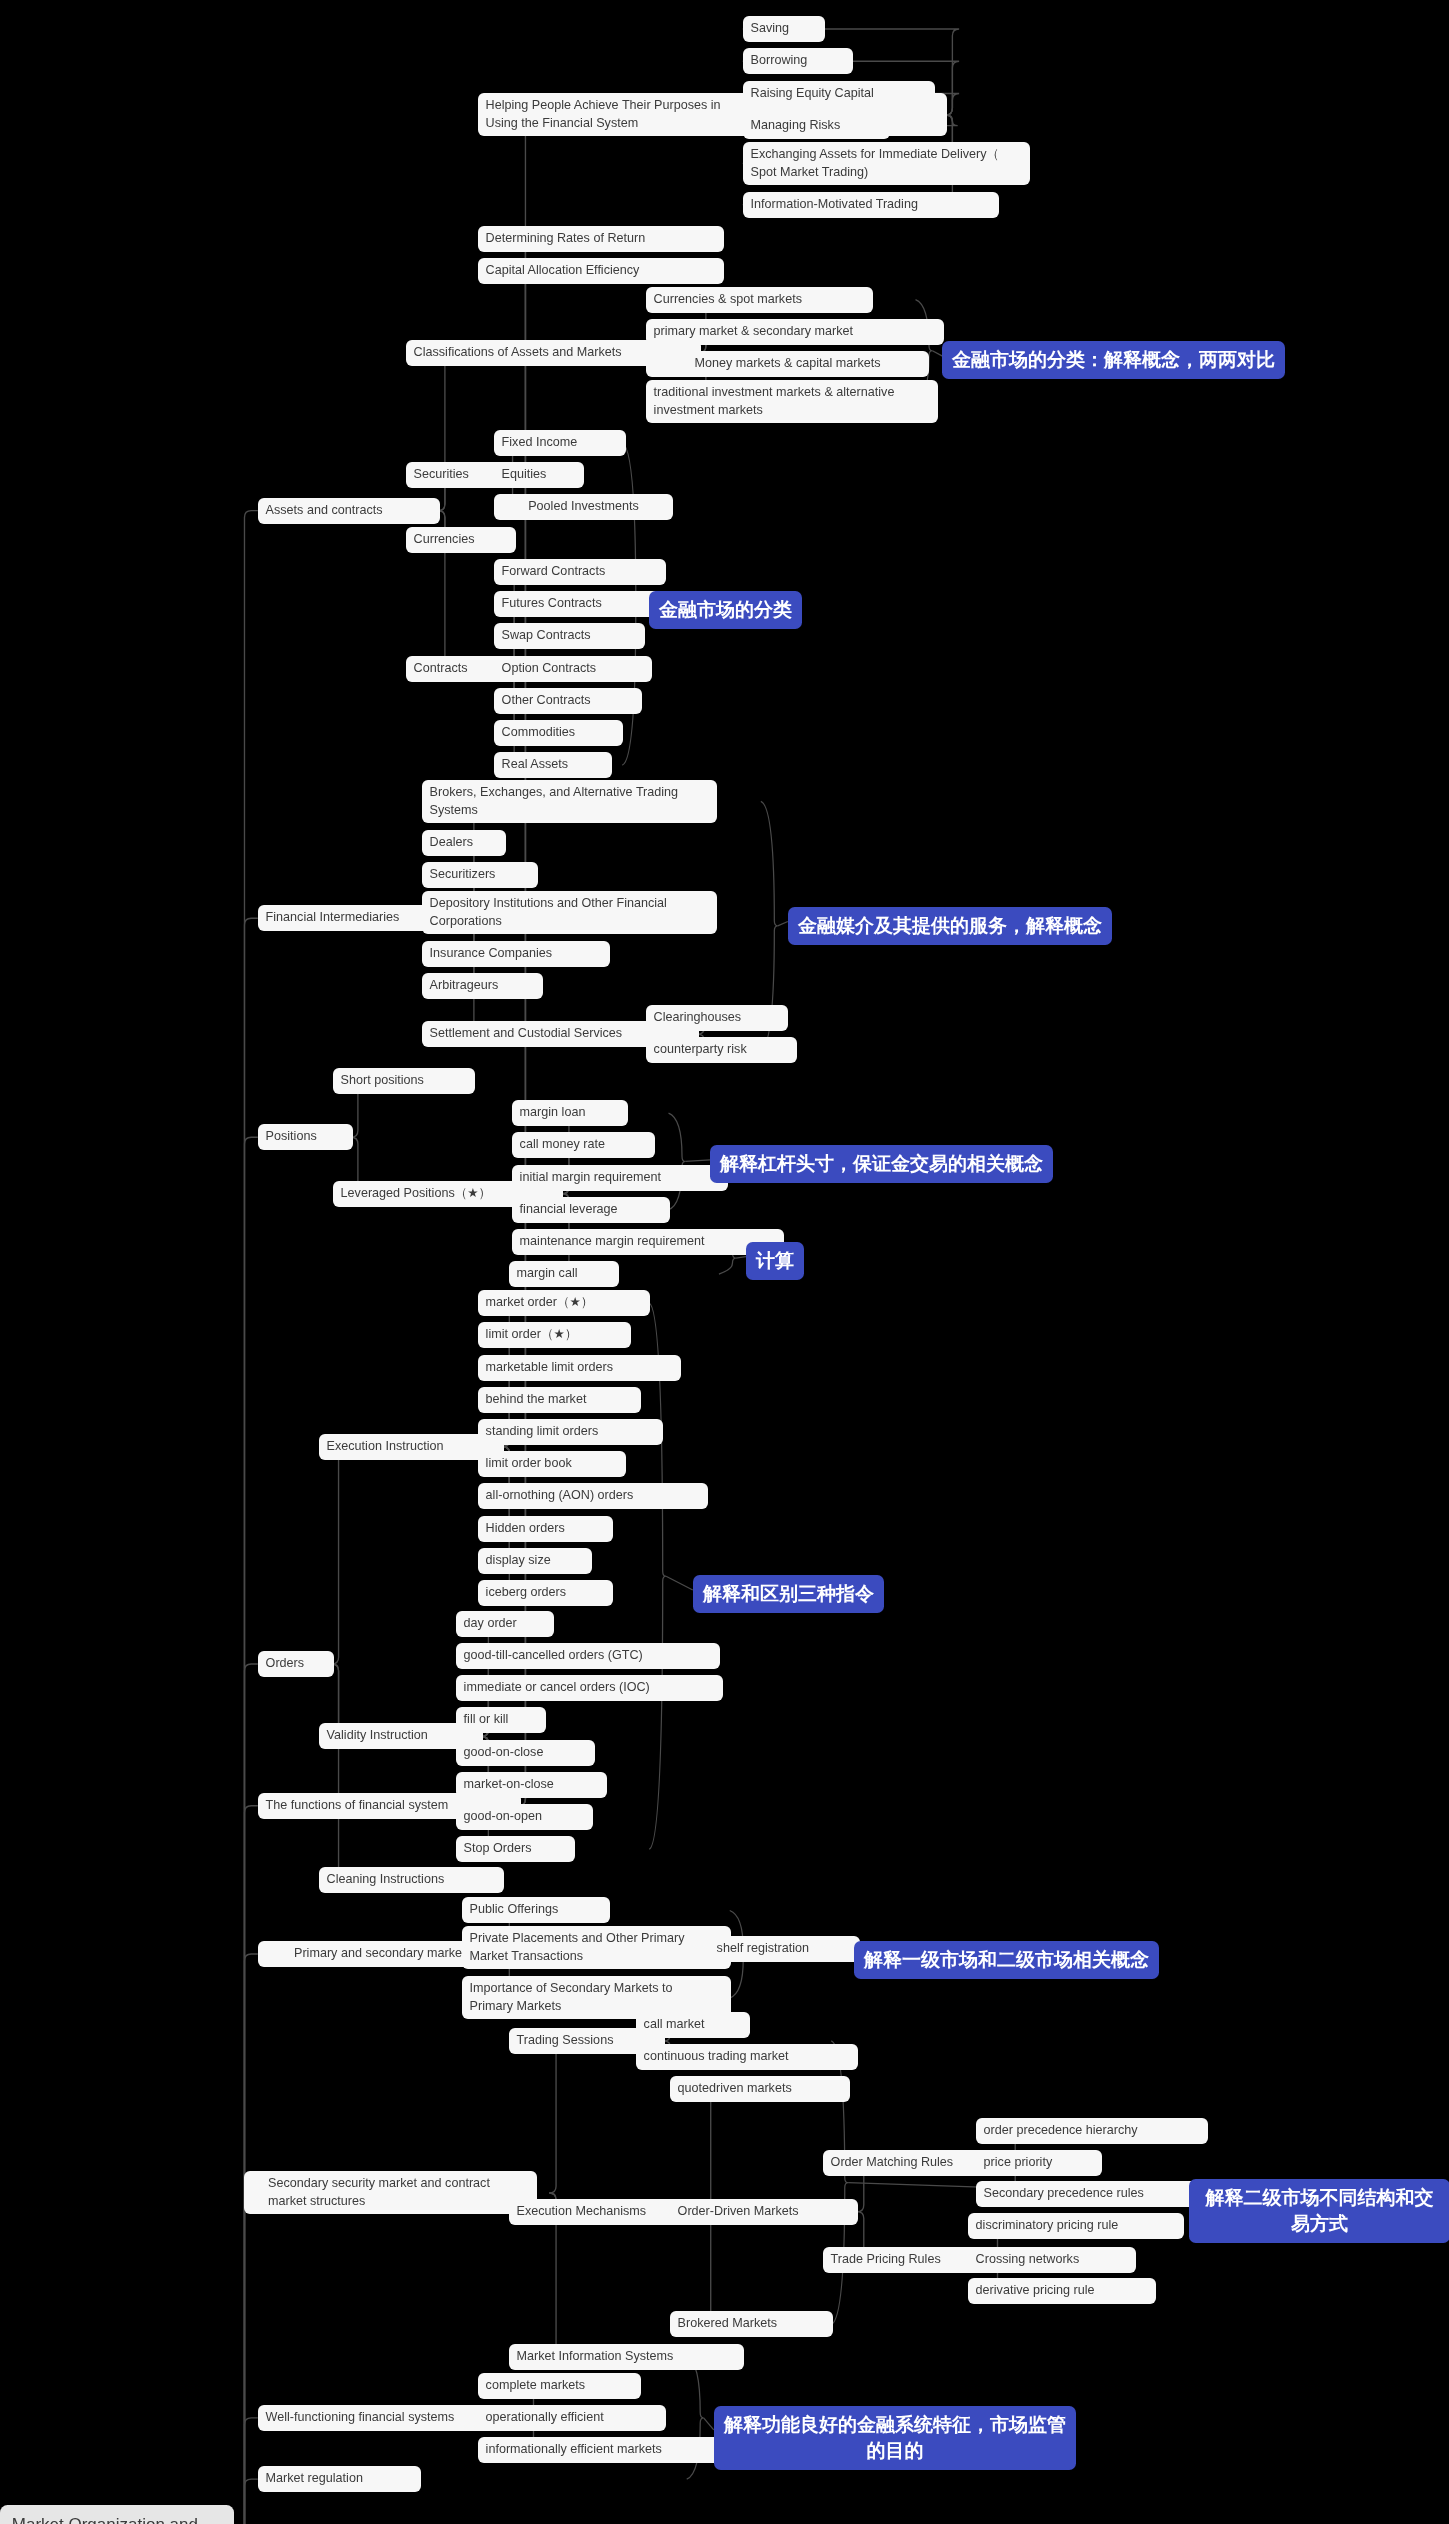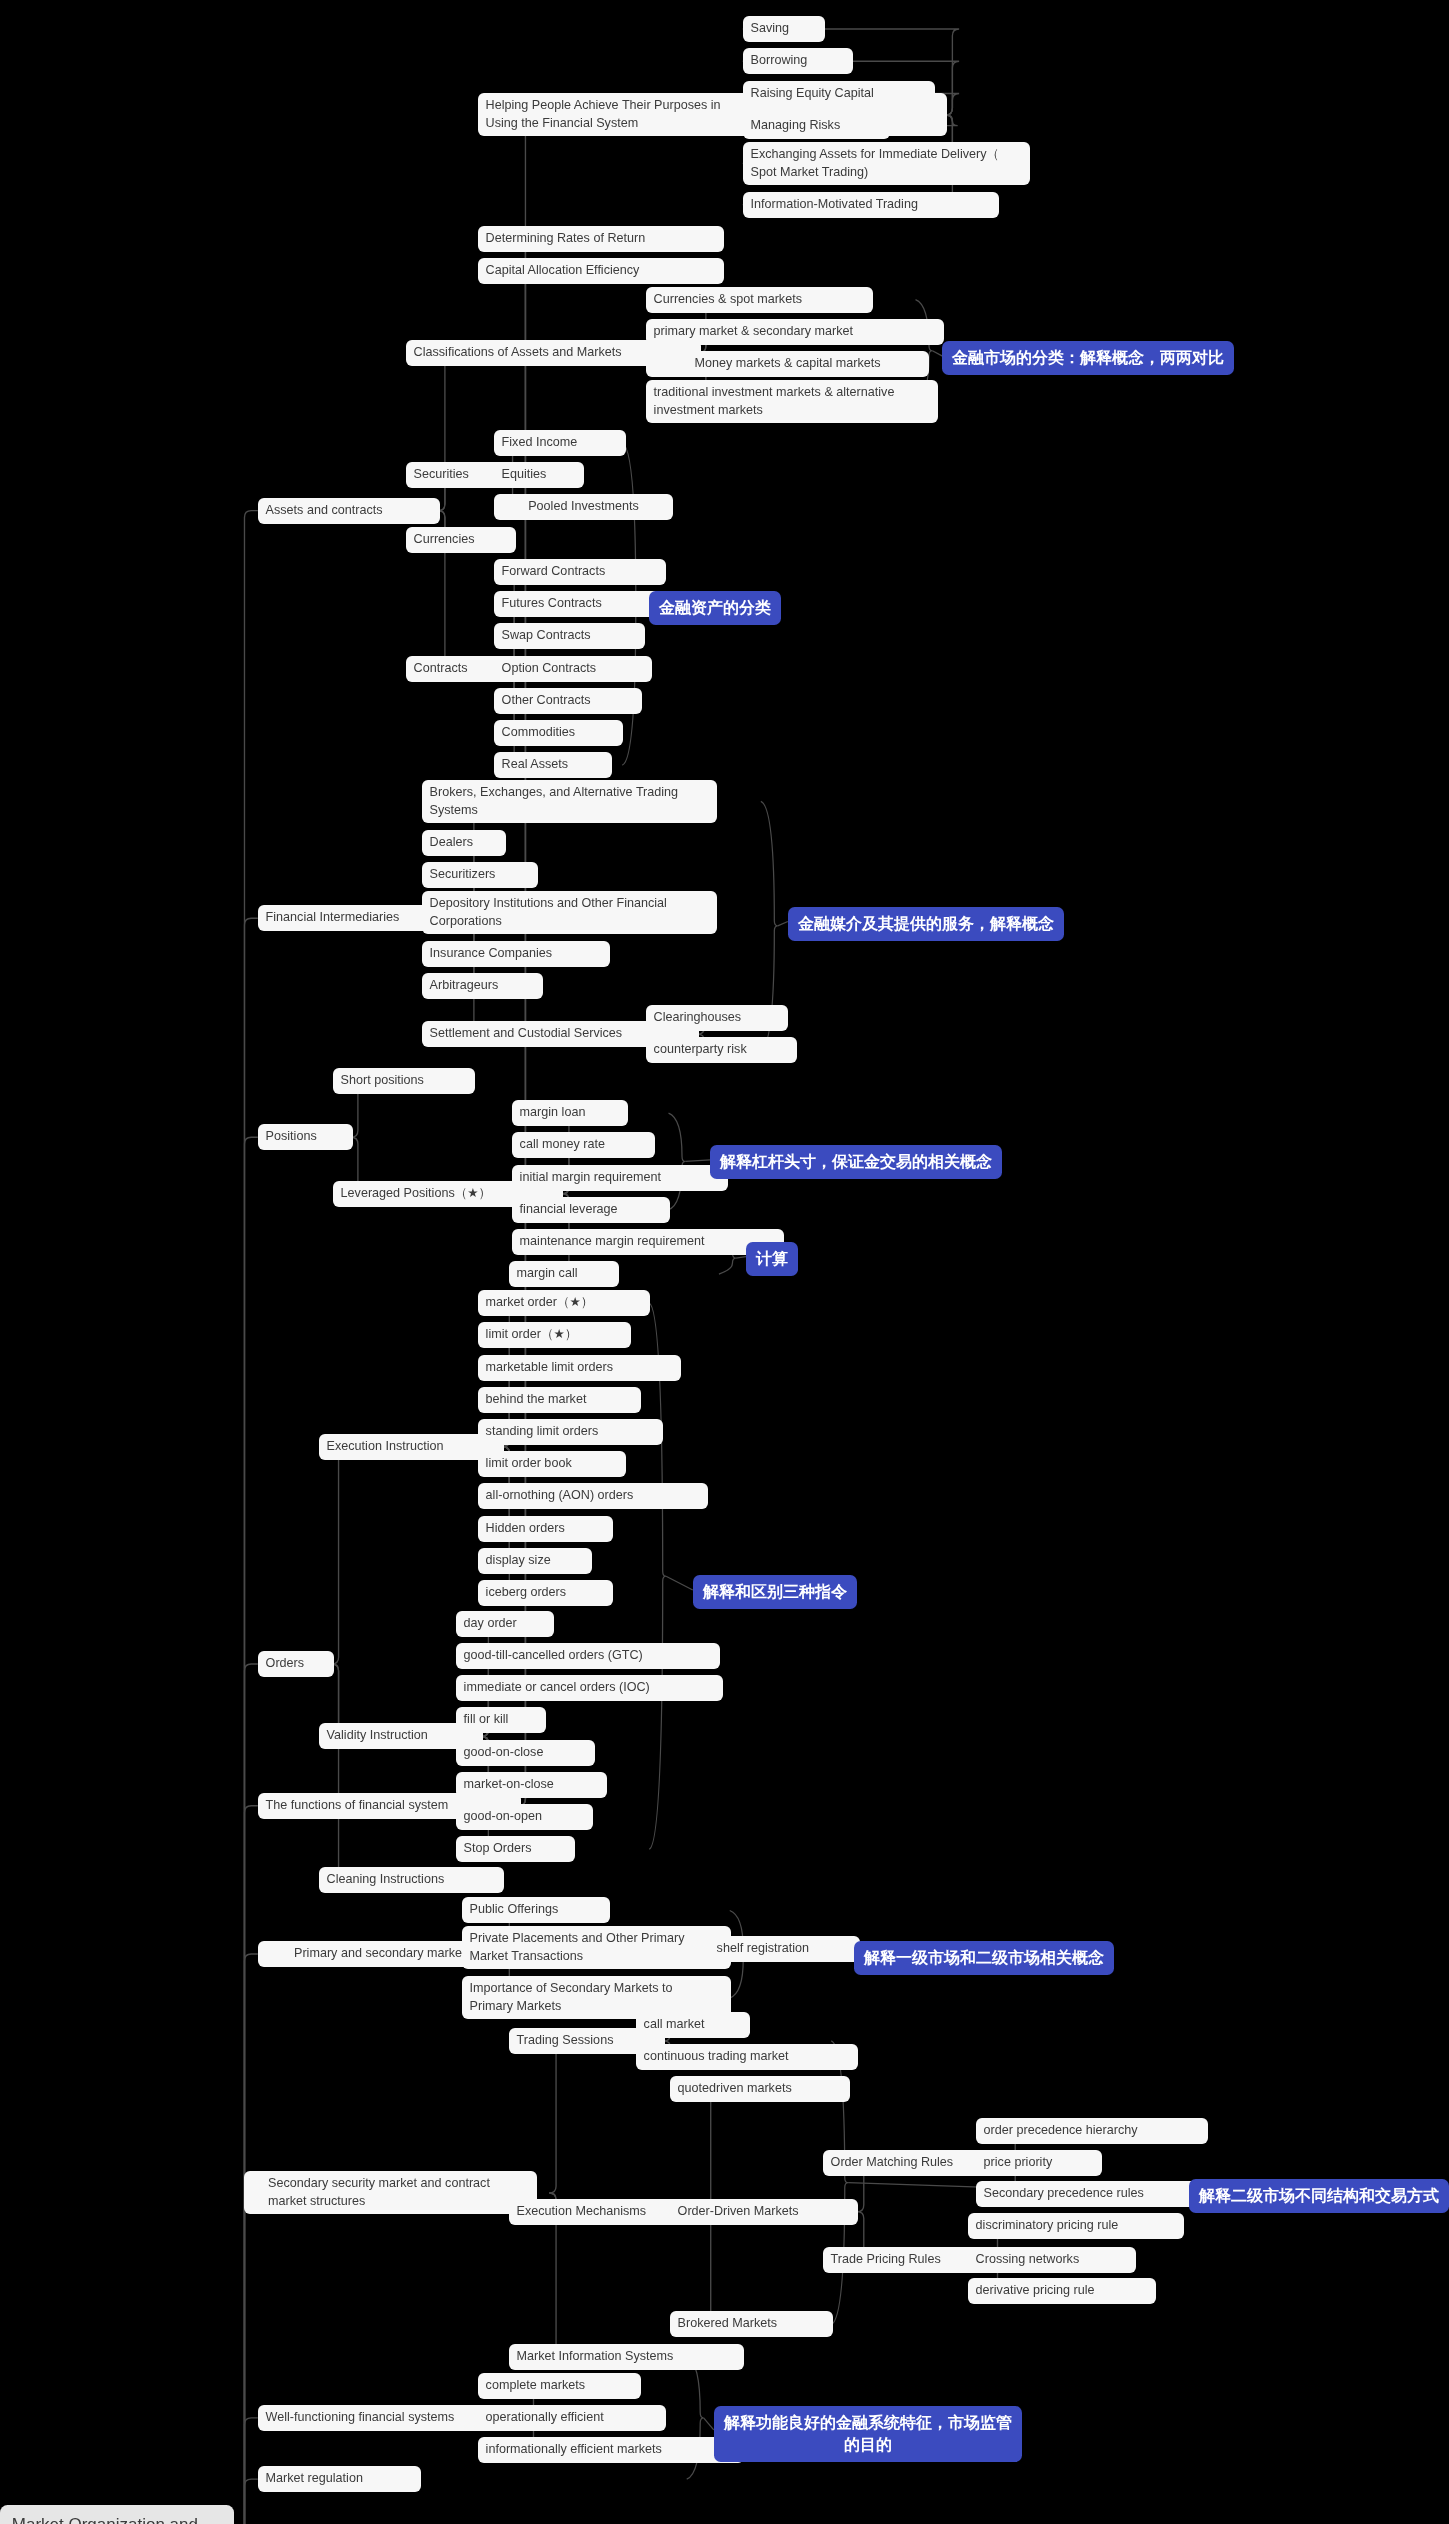--- a/index.html
+++ b/index.html
@@ -26,21 +26,21 @@
     color:#3b3b3b;
     font-size:17px;
     line-height:1.35;
     padding:9.3px 11.8px;
     border-radius:7.6px;
   }
   .node.note{
     background:#3b4bbf;
     color:#ffffff;
     font-weight:bold;
-    font-size:16px;
+    font-size:19px;
     border-radius:6.7px;
     padding:5.9px 10px;
     text-align:center;
   }
 </style>
 </head>
 <body>
 
 <div id="canvas">
   <svg id="wires" viewBox="0 0 1719 2994" preserveAspectRatio="none">
@@ -262,21 +262,21 @@
       <div class="node " style="left: 968px; top: 2247px; min-width: 168px;">Crossing networks</div>
       <div class="node " style="left: 968px; top: 2278px; min-width: 188px;">derivative pricing rule</div>
       <div class="node " style="left: 670px; top: 2311px; min-width: 163px;">Brokered Markets</div>
       <div class="node " style="left: 509px; top: 2344px; min-width: 235px;">Market Information Systems</div>
       <div class="node " style="left: 258px; top: 2405px; min-width: 271px;">Well-functioning financial systems</div>
       <div class="node " style="left: 478px; top: 2373px; min-width: 163px;">complete markets</div>
       <div class="node " style="left: 478px; top: 2405px; min-width: 188px;">operationally efficient</div>
       <div class="node " style="left: 478px; top: 2437px; min-width: 266px;">informationally efficient markets</div>
       <div class="node " style="left: 258px; top: 2466px; min-width: 163px;">Market regulation</div>
       <div class="node note" style="left: 942px; top: 341px; min-width: 250px;">金融市场的分类：解释概念，两两对比</div>
-      <div class="node note" style="left: 649px; top: 591px; min-width: 119px;">金融资产的分类</div>
+      <div class="node note" style="left: 649px; top: 591px; min-width: 119px;">金融市场的分类</div>
       <div class="node note" style="left: 788px; top: 907px; min-width: 238px;">金融媒介及其提供的服务，解释概念</div>
       <div class="node note" style="left: 710px; top: 1145px; min-width: 246px;">解释杠杆头寸，保证金交易的相关概念</div>
       <div class="node note" style="left: 746px; top: 1242px; min-width: 48px;">计算</div>
       <div class="node note" style="left: 693px; top: 1575px; min-width: 147px;">解释和区别三种指令</div>
       <div class="node note" style="left: 854px; top: 1941px; min-width: 226px;">解释一级市场和二级市场相关概念</div>
       <div class="node note" style="left: 1189px; top: 2179px; min-width: 226px;">解释二级市场不同结构和交易方式</div>
       <div class="node note" style="left: 714px; top: 2406px; min-width: 263px;">解释功能良好的金融系统特征，市场监管
 的目的</div>
     </div>
 </div>

